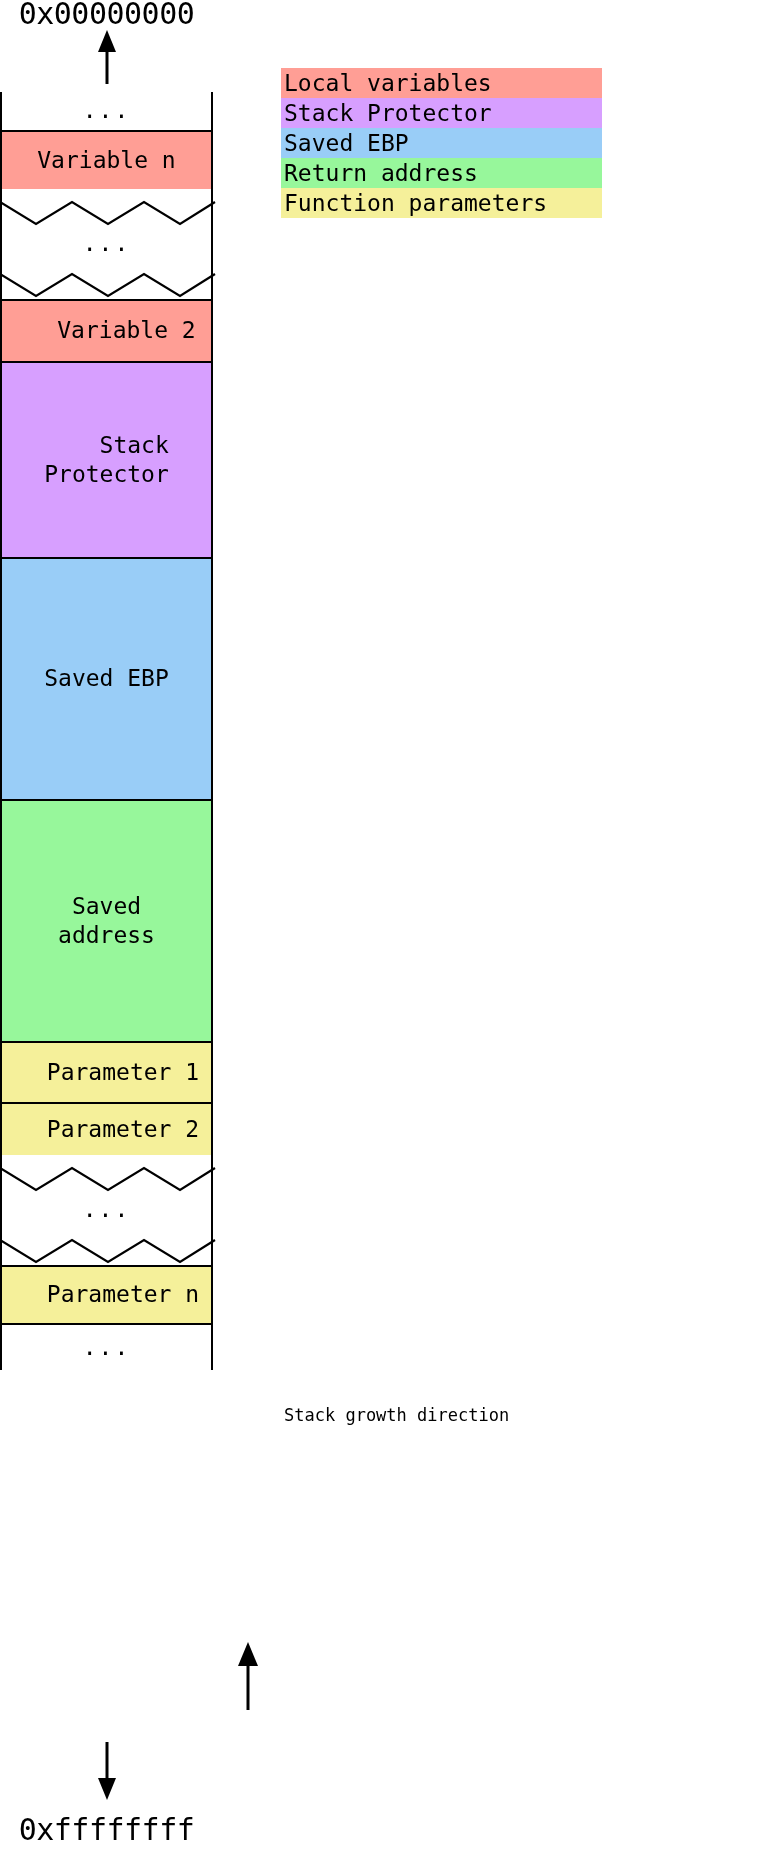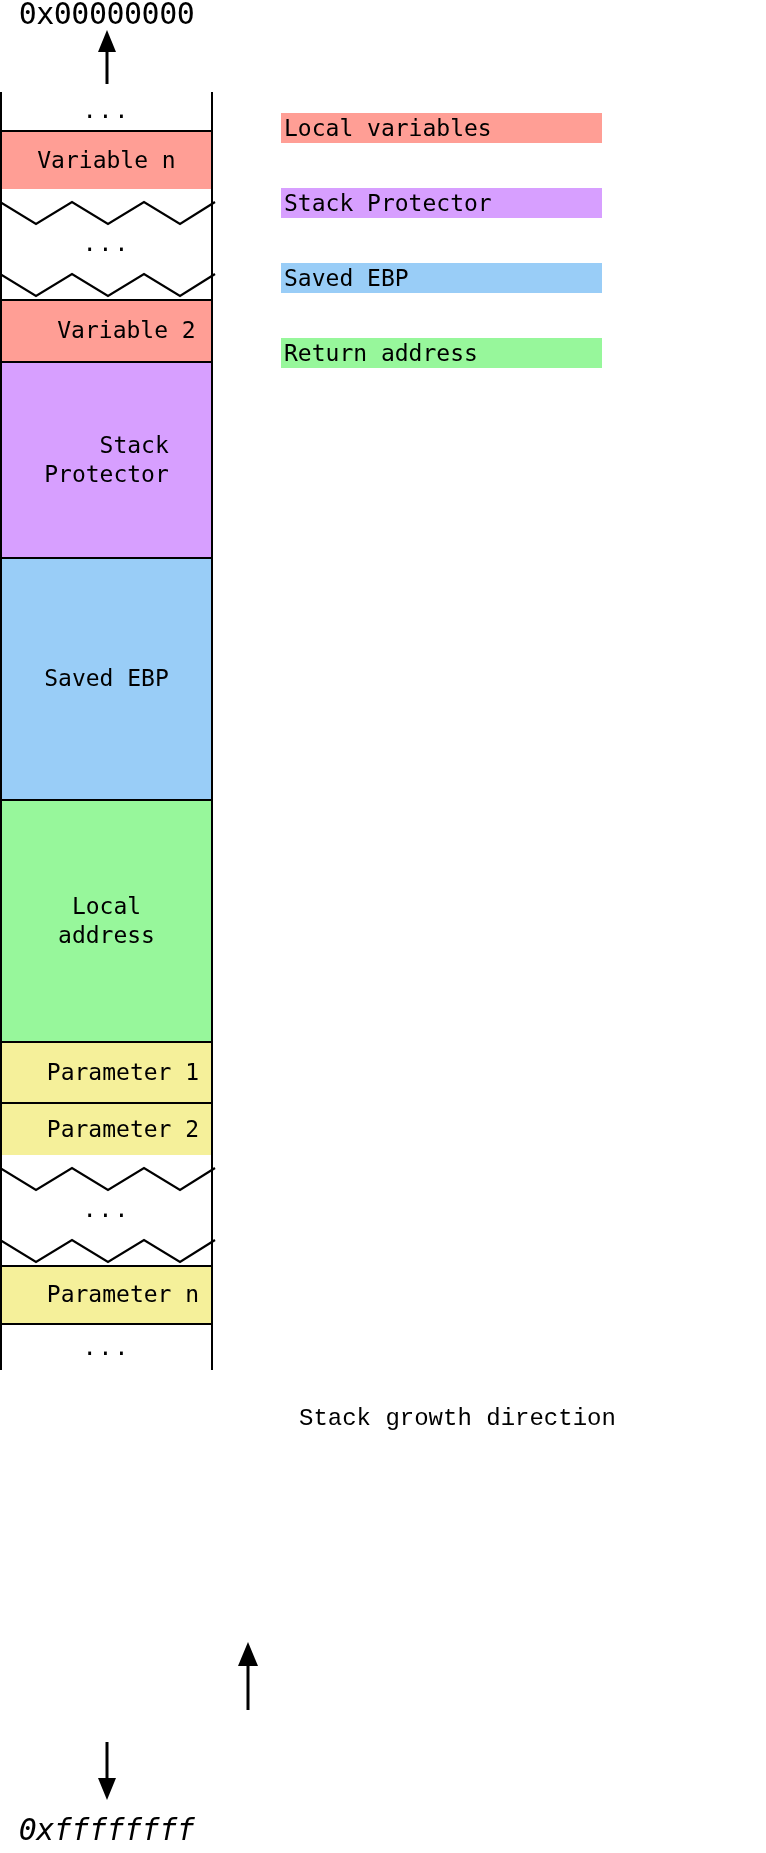--- a/index.html
+++ b/index.html
@@ -20,21 +20,21 @@
     position: absolute;
     left: 0;
     width: 213px;
     text-align: center;
     font-size: 30px;
     color: #000000;
     white-space: nowrap;
     letter-spacing: -0.5px;
   }
   #addr-top  { top: -4px; }
-  #addr-bot  { top: 1812px; font-style: italic; }
+  #addr-bot  { top: 1812px; }
 
   
   .arrow-svg { position: absolute; }
   #arrow-up-top   { left: 78px;  top: 28px;  }
   #arrow-down-bot { left: 78px;  top: 1740px;}
   #arrow-growth   { left: 232px; top: 1640px;}
 
   
   #stack-column {
     position: absolute;
@@ -92,32 +92,30 @@
   }
   .legend-row {
     box-sizing: border-box;
     height: 30px;
     display: flex;
     align-items: center;
     padding-left: 3px;
     font-size: 23px;
     color: #000000;
     white-space: nowrap;
-    margin-top: 45px;
   }
 
   
   #growth-label {
     position: absolute;
-    left: 299px;
+    left: 284px;
     top: 1405px;
-    font-size: 24px;
+    font-size: 17px;
     color: #000000;
     white-space: nowrap;
-    font-family: Liberation Mono, monospace;
   }
 </style>
 </head>
 <body>
 
 <div class="addr-label" id="addr-top">0x00000000</div>
 
 <svg class="arrow-svg" id="arrow-up-top" width="60" height="58">
   <line x1="29" y1="56" x2="29" y2="14" stroke="#000" stroke-width="3"></line>
   <polygon points="29,2 20,24 38,24" fill="#000"></polygon>
@@ -157,21 +155,21 @@
   <div class="cell c-purple" style="height:196px;text-align:right;">
     <span>Stack
 Protector</span>
   </div>
 
   <div class="cell c-blue" style="height:242px;">
     <span>Saved EBP</span>
   </div>
 
   <div class="cell c-green" style="height:242px;">
-    <span>Local
+    <span>Saved
 address</span>
   </div>
 
   <div class="cell c-yellow" style="height:61px;">
     <span>Parameter 1</span>
   </div>
 
   <div class="cell c-yellow" style="height:53px;">
     <span>Parameter 2</span>
   </div>
@@ -222,13 +220,16 @@
   </div>
   <div class="legend-row c-purple">
     <span>Stack Protector</span>
   </div>
   <div class="legend-row c-blue">
     <span>Saved EBP</span>
   </div>
   <div class="legend-row c-green">
     <span>Return address</span>
   </div>
+  <div class="legend-row c-yellow">
+    <span>Function parameters</span>
+  </div>
 </div>
 
 </body></html>

